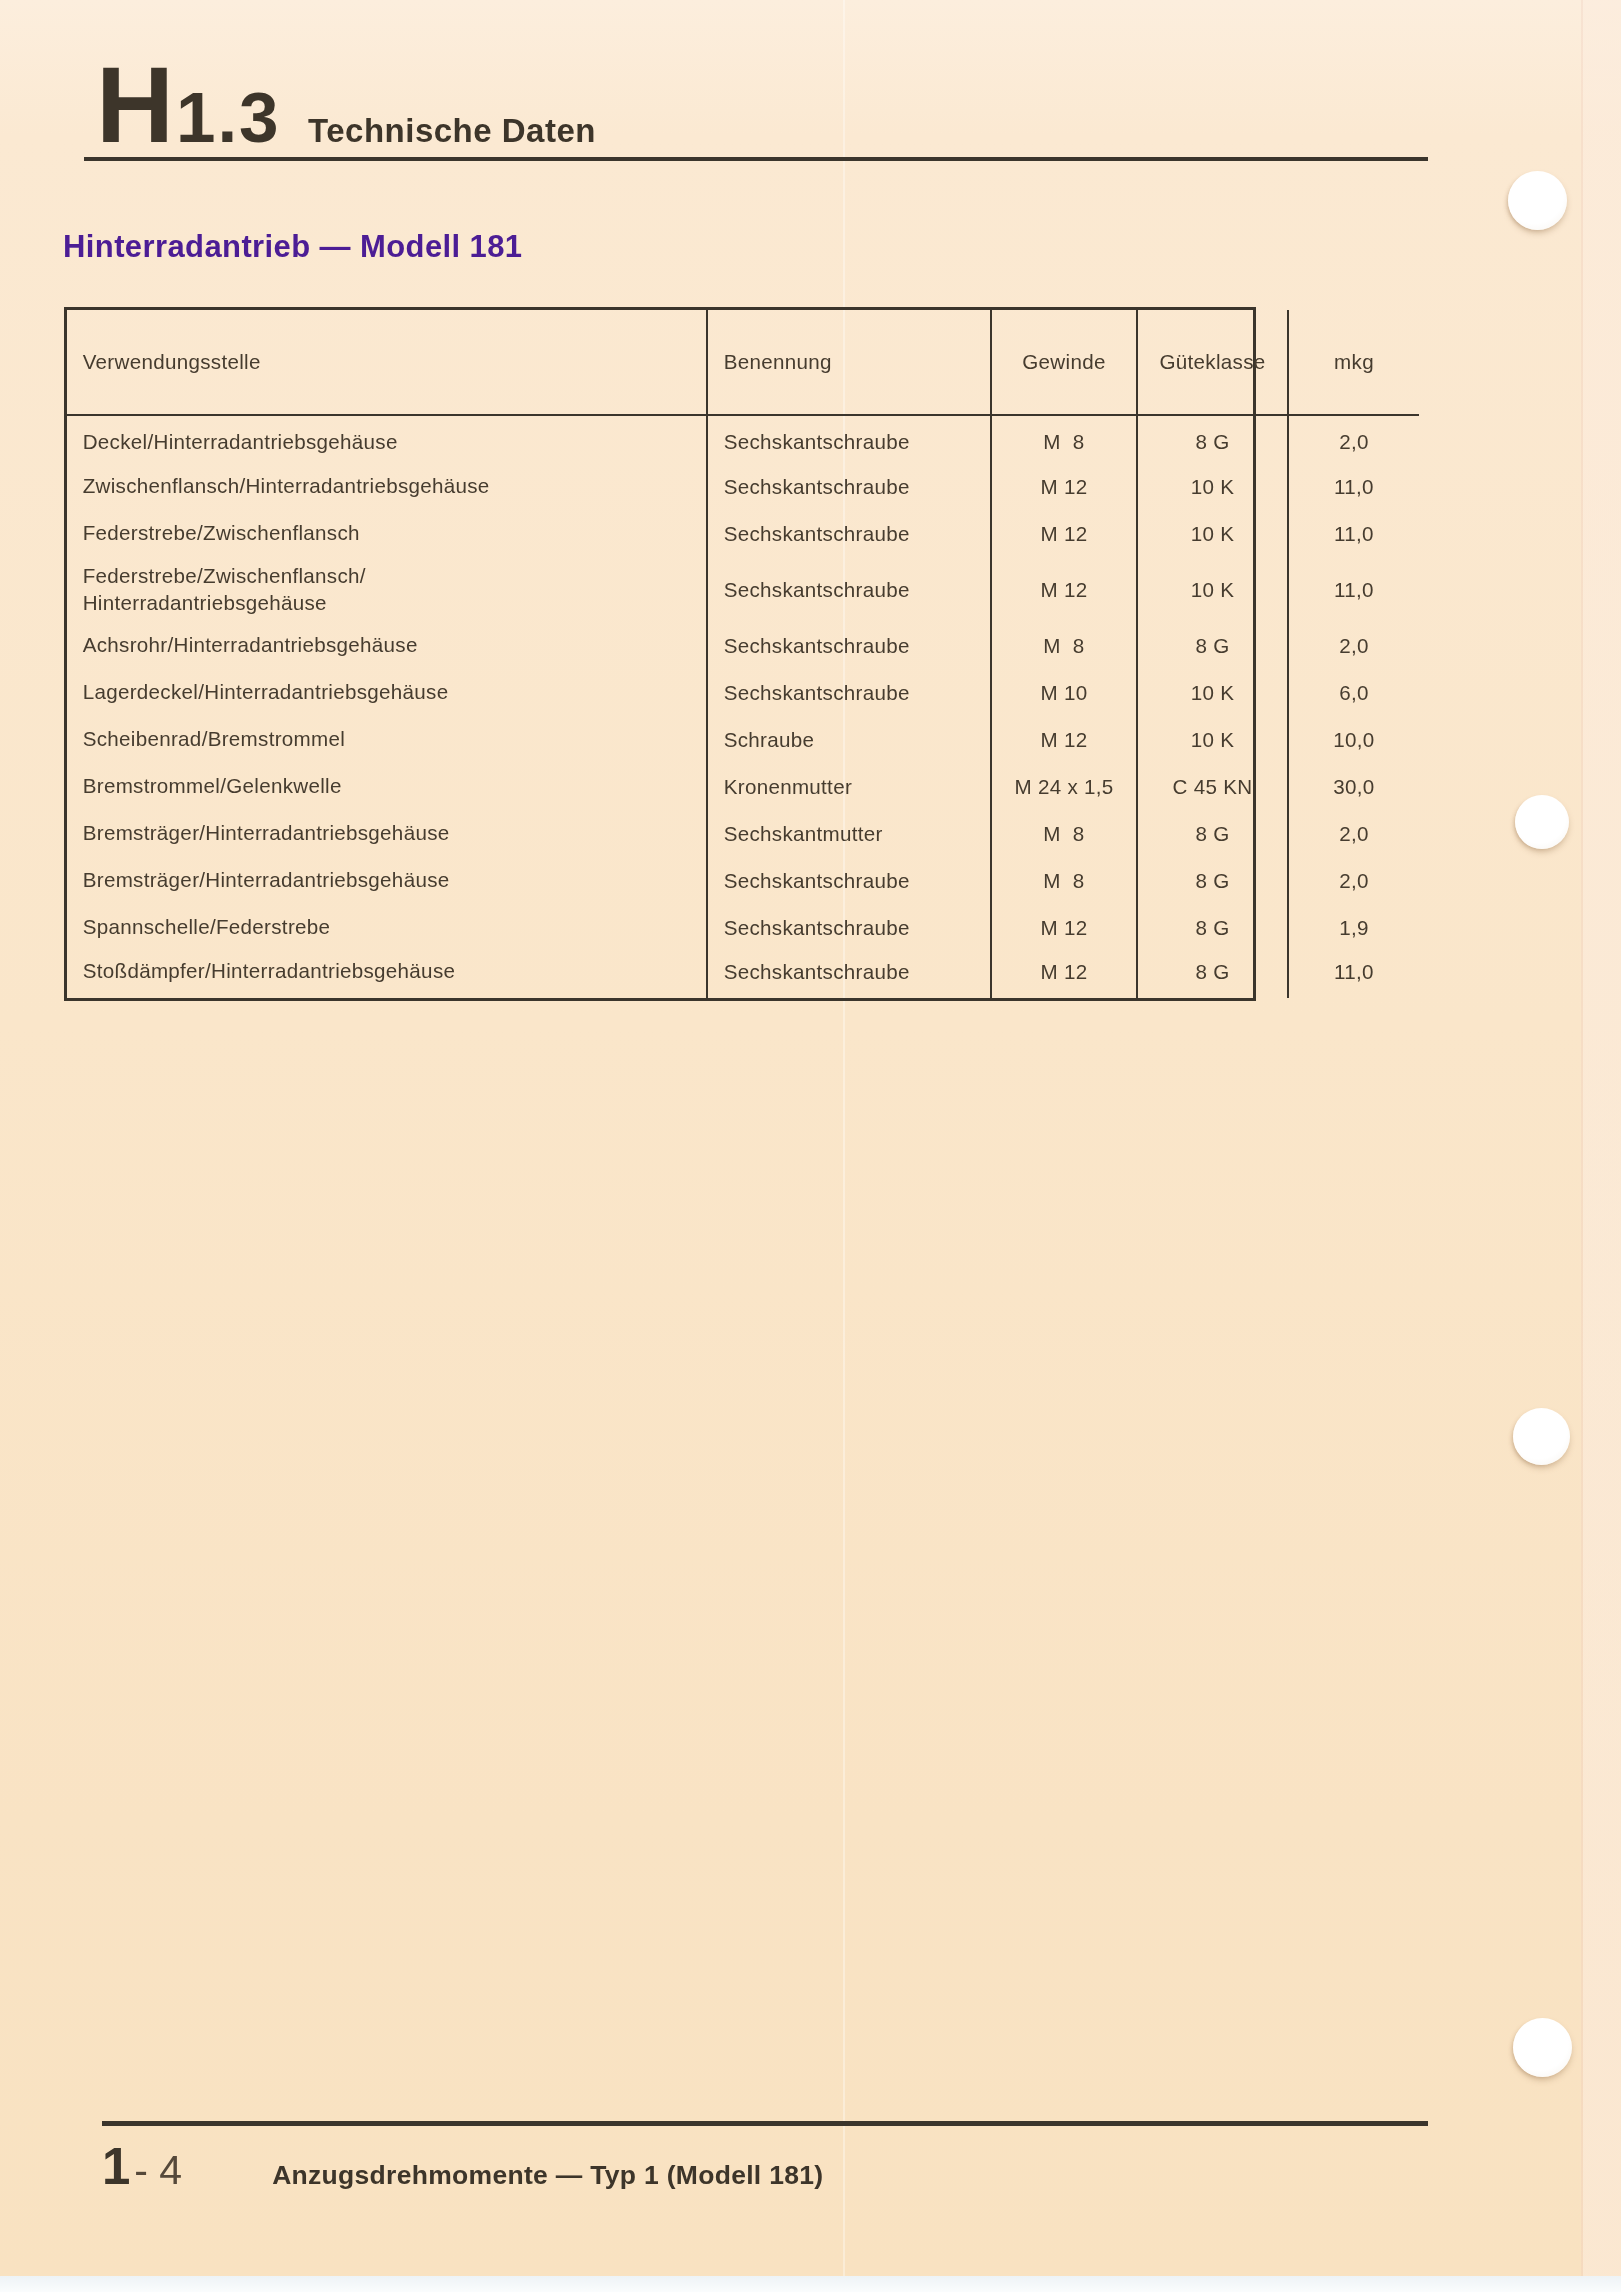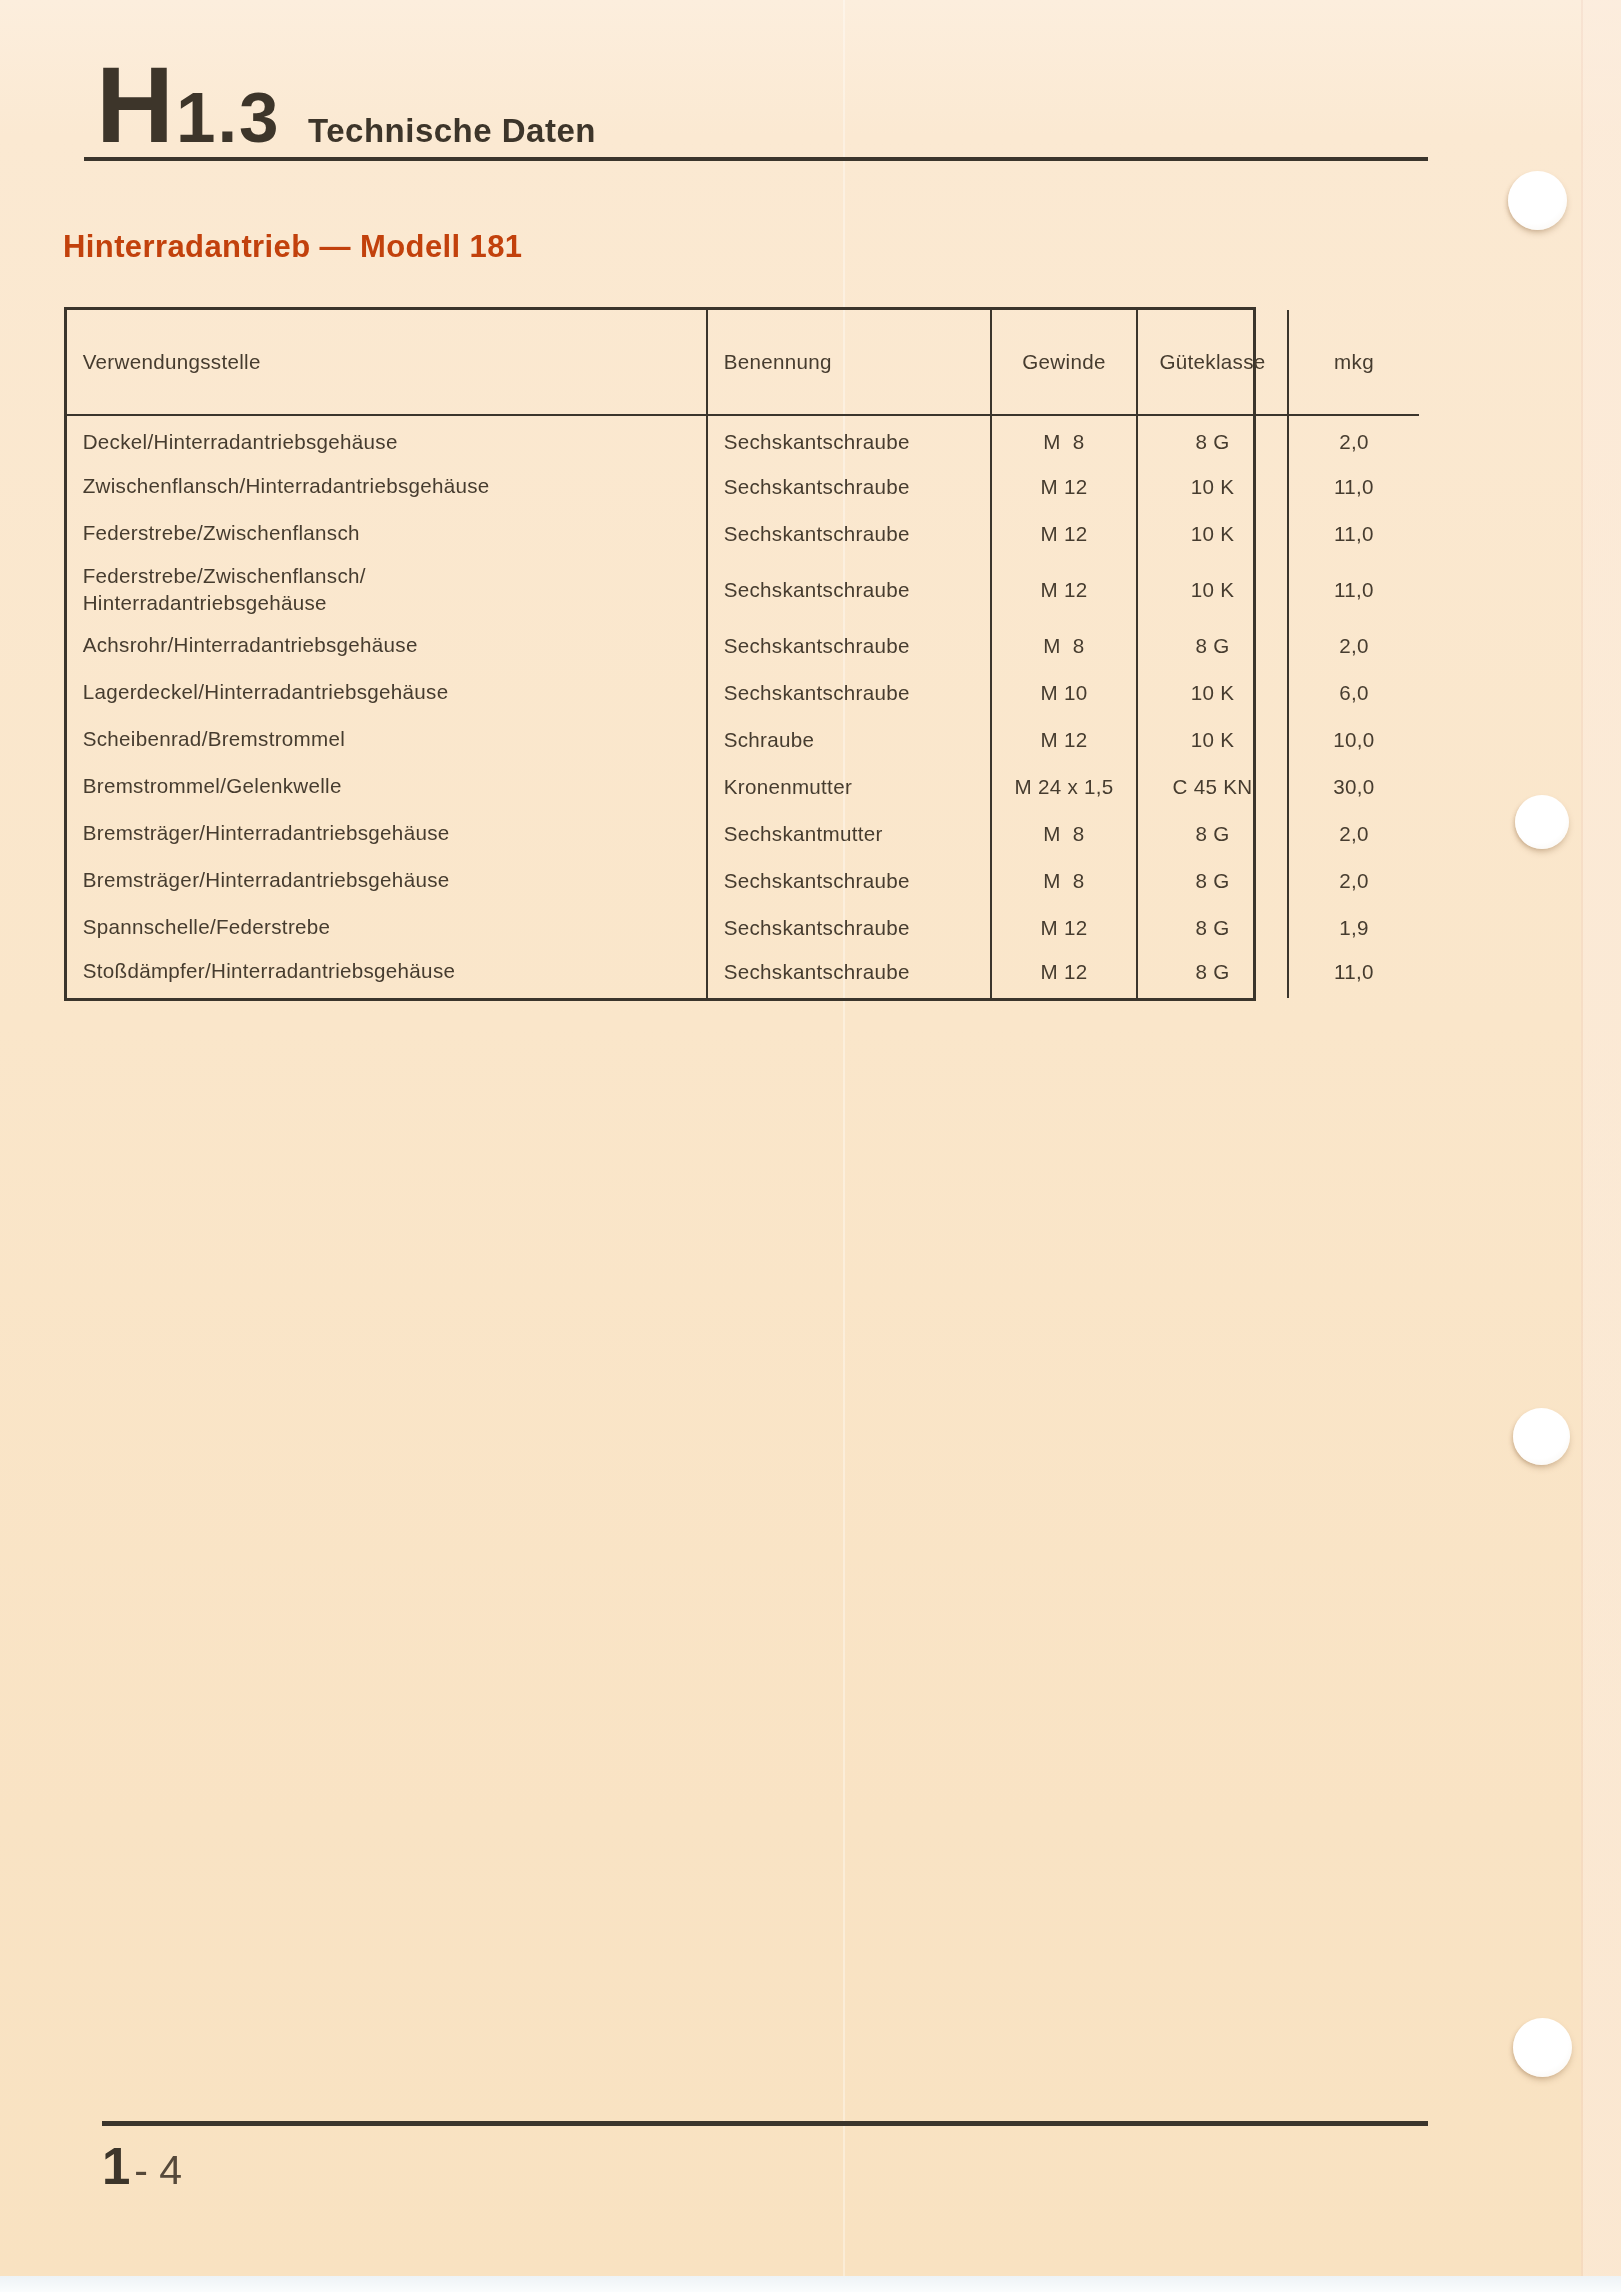--- a/index.html
+++ b/index.html
@@ -54,21 +54,21 @@
   .chapter .letter{font-size:108px;font-weight:700;line-height:1;letter-spacing:-2px;}
   .chapter .number{font-size:71px;font-weight:700;line-height:1;margin-left:3.9px;letter-spacing:2px;}
   .chapter .title{font-size:33px;font-weight:700;margin-left:27.4px;letter-spacing:0.5px;margin-top:44px;}
   .header-rule{
     position:absolute;left:84px;top:157px;width:1344px;height:3.9px;
     background:var(--rule);
   }
 
   .section-title{
     position:absolute;left:63px;top:229px;
-    font-size:31px;font-weight:700;letter-spacing:0.4px;color:#c2410c;
+    font-size:31px;font-weight:700;letter-spacing:0.4px;color:#4c1d95;
   }
 
   
   .tq{
     position:absolute;left:64px;top:307px;width:1192px;
     border:3.9px solid var(--rule);
     display:flex;flex-direction:column;
     background:transparent;
   }
   .tr{display:grid;grid-template-columns:639px 284px 146px 151px 132px;}
@@ -229,20 +229,21 @@
       <div class="td c-grade">8 G</div>
       <div class="td c-mkg">11,0</div>
     </div>
   </div>
   </div>
 
   <div class="footer-rule"></div>
   <div class="footer">
     <span class="pg-main">1</span>
     <span class="pg-sub">- 4</span>
+    <span class="caption">Anzugsdrehmomente — Typ 1 (Modell 181)</span>
   </div>
 
   <div class="hole hole1"></div>
   <div class="hole hole2"></div>
   <div class="hole hole3"></div>
   <div class="hole hole4"></div>
 
   <div class="bottom-strip"></div>
 
 </div>

